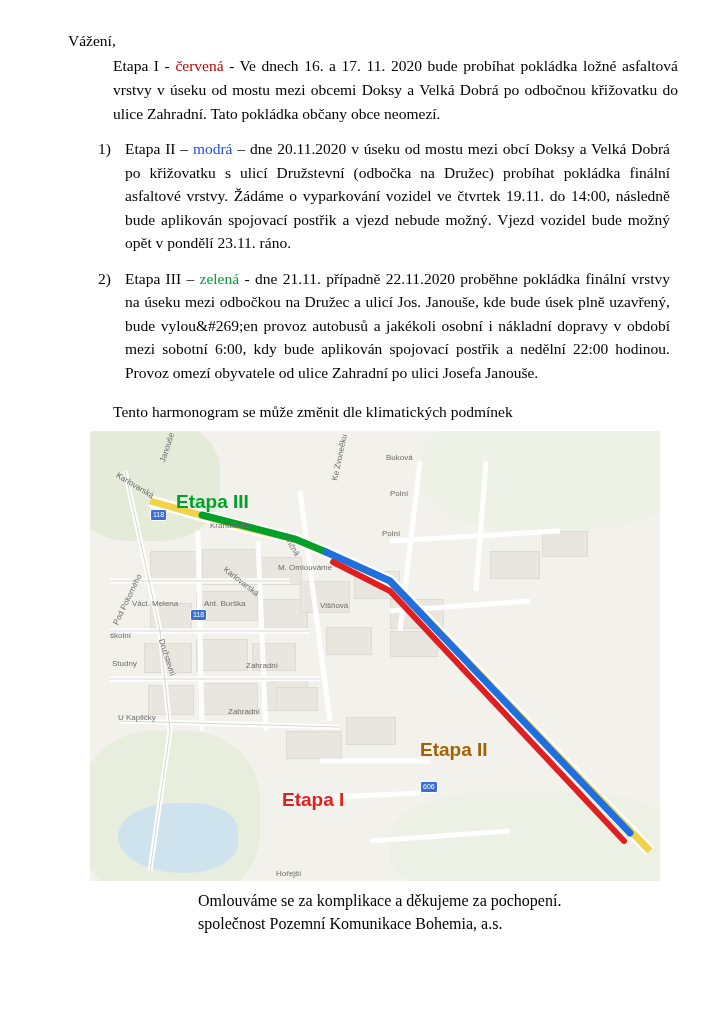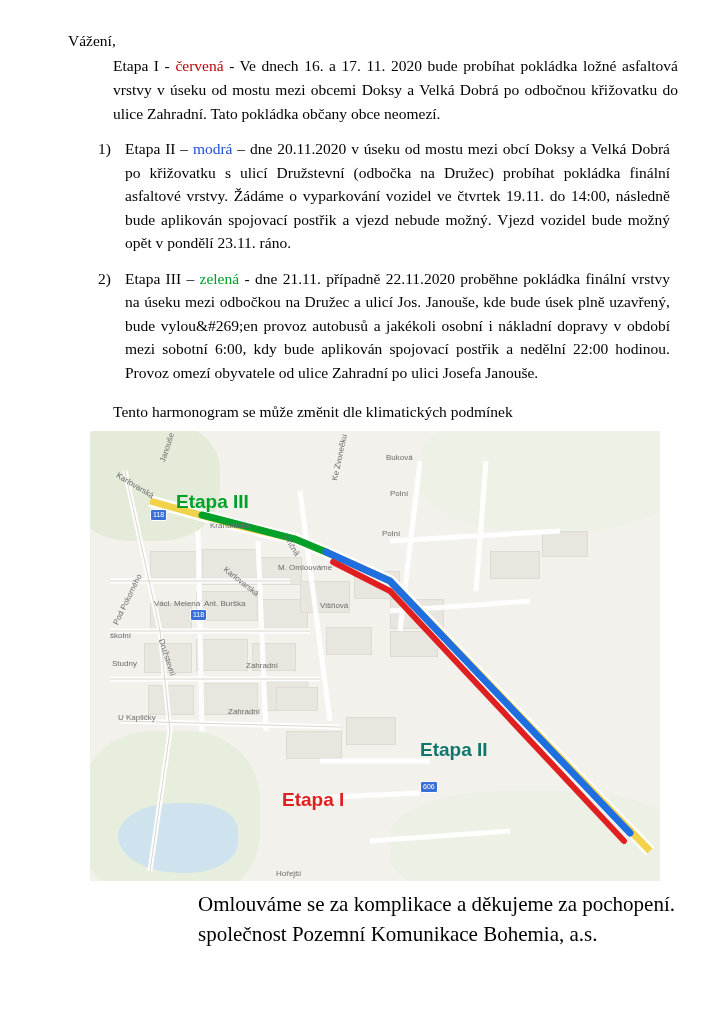--- a/index.html
+++ b/index.html
@@ -85,34 +85,34 @@
     margin: 2px auto 0 auto;
   }
   .map-inner {
     position: absolute;
     inset: 0;
     background: #f3f1ec;
     overflow: hidden;
   }
   .closing {
     margin: 8px 0 0 130px;
-    font-size: 21px;
+    font-size: 16px;
     line-height: 1.45;
     font-family: Liberation Serif, serif;
   }
   .map-label {
     position: absolute;
     font-family: "Liberation Sans", sans-serif;
     font-weight: bold;
     font-size: 19px;
     white-space: nowrap;
     text-align: center;
   }
   .map-label.etapa3 { color: #00a02a; left: 86px; top: 60px; }
-  .map-label.etapa2 { color: #0f766e; left: 330px; top: 308px; }
+  .map-label.etapa2 { color: #a16207; left: 330px; top: 308px; }
   .map-label.etapa1 { color: #e02020; left: 192px; top: 358px; }
   .street {
     position: absolute;
     font-family: "Liberation Sans", sans-serif;
     font-size: 8px;
     color: #6b6b6b;
     white-space: nowrap;
   }
   .water {
     position: absolute;
@@ -242,21 +242,21 @@
       <div class="street" style="left:24px;  top:50px;  transform:rotate(31deg);">Karlovarská</div>
       <div class="street" style="left:226px; top:22px;  transform:rotate(-78deg);">Ke Zvoneěku</div>
       <div class="street" style="left:296px; top:22px;">Buková</div>
       <div class="street" style="left:300px; top:58px;">Polní</div>
       <div class="street" style="left:292px; top:98px;">Polní</div>
       <div class="street" style="left:120px; top:90px;">Krahulecká</div>
       <div class="street" style="left:190px; top:110px; transform:rotate(58deg);">Příčná</div>
       <div class="street" style="left:188px; top:132px;">M. Omlouváme</div>
       <div class="street" style="left:230px; top:170px;">Višňová</div>
       <div class="street" style="left:130px; top:146px; transform:rotate(38deg);">Karlovarská</div>
-      <div class="street" style="left:42px;  top:168px;margin-left:22px;">Václ. Melena</div>
+      <div class="street" style="left:42px;  top:168px;">Václ. Melena</div>
       <div class="street" style="left:114px; top:168px;">Ant. Burška</div>
       <div class="street" style="left:10px;  top:164px; transform:rotate(-64deg);">Pod Pokorného</div>
       <div class="street" style="left:20px;  top:200px;">školní</div>
       <div class="street" style="left:22px;  top:228px;">Studny</div>
       <div class="street" style="left:58px;  top:222px; transform:rotate(72deg);">Družstevní</div>
       <div class="street" style="left:28px;  top:282px;">U Kapličky</div>
       <div class="street" style="left:156px; top:230px;">Zahradní</div>
       <div class="street" style="left:138px; top:276px;">Zahradní</div>
       <div class="street" style="left:186px; top:438px;">Hořejší</div>
 

